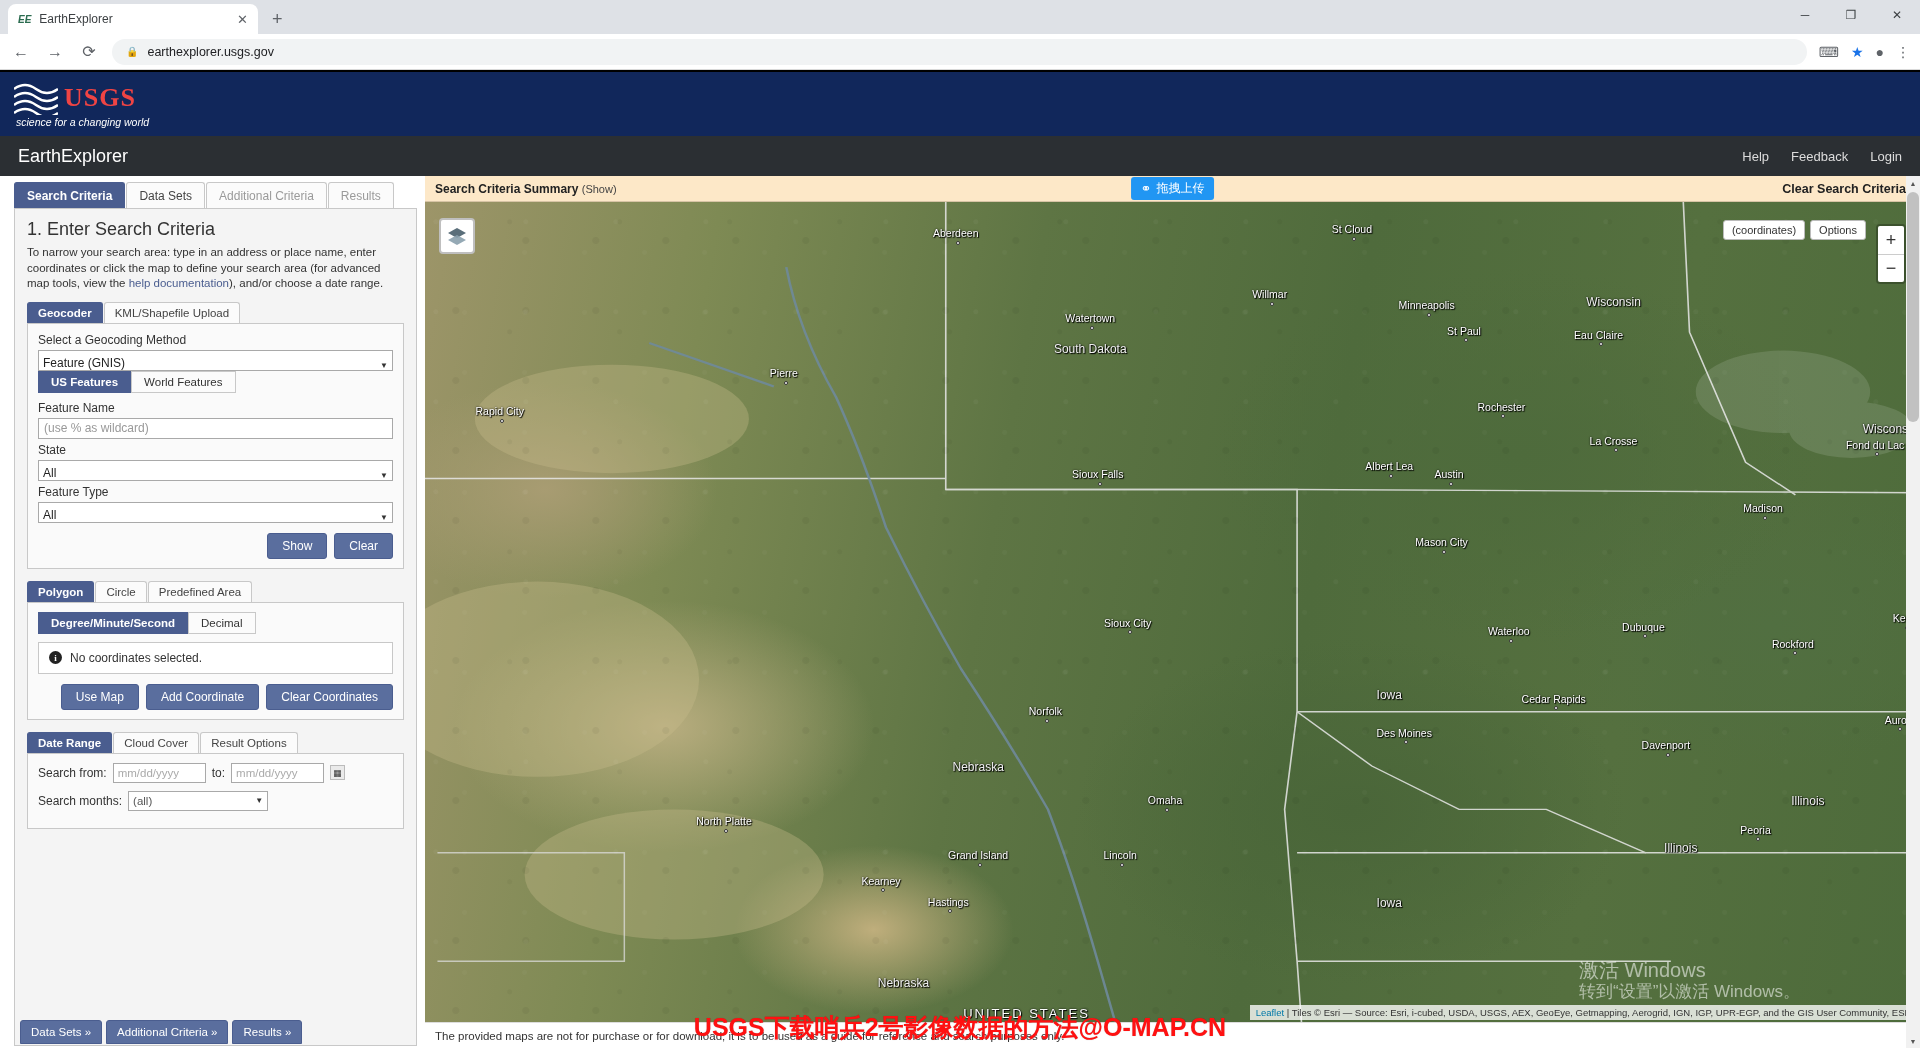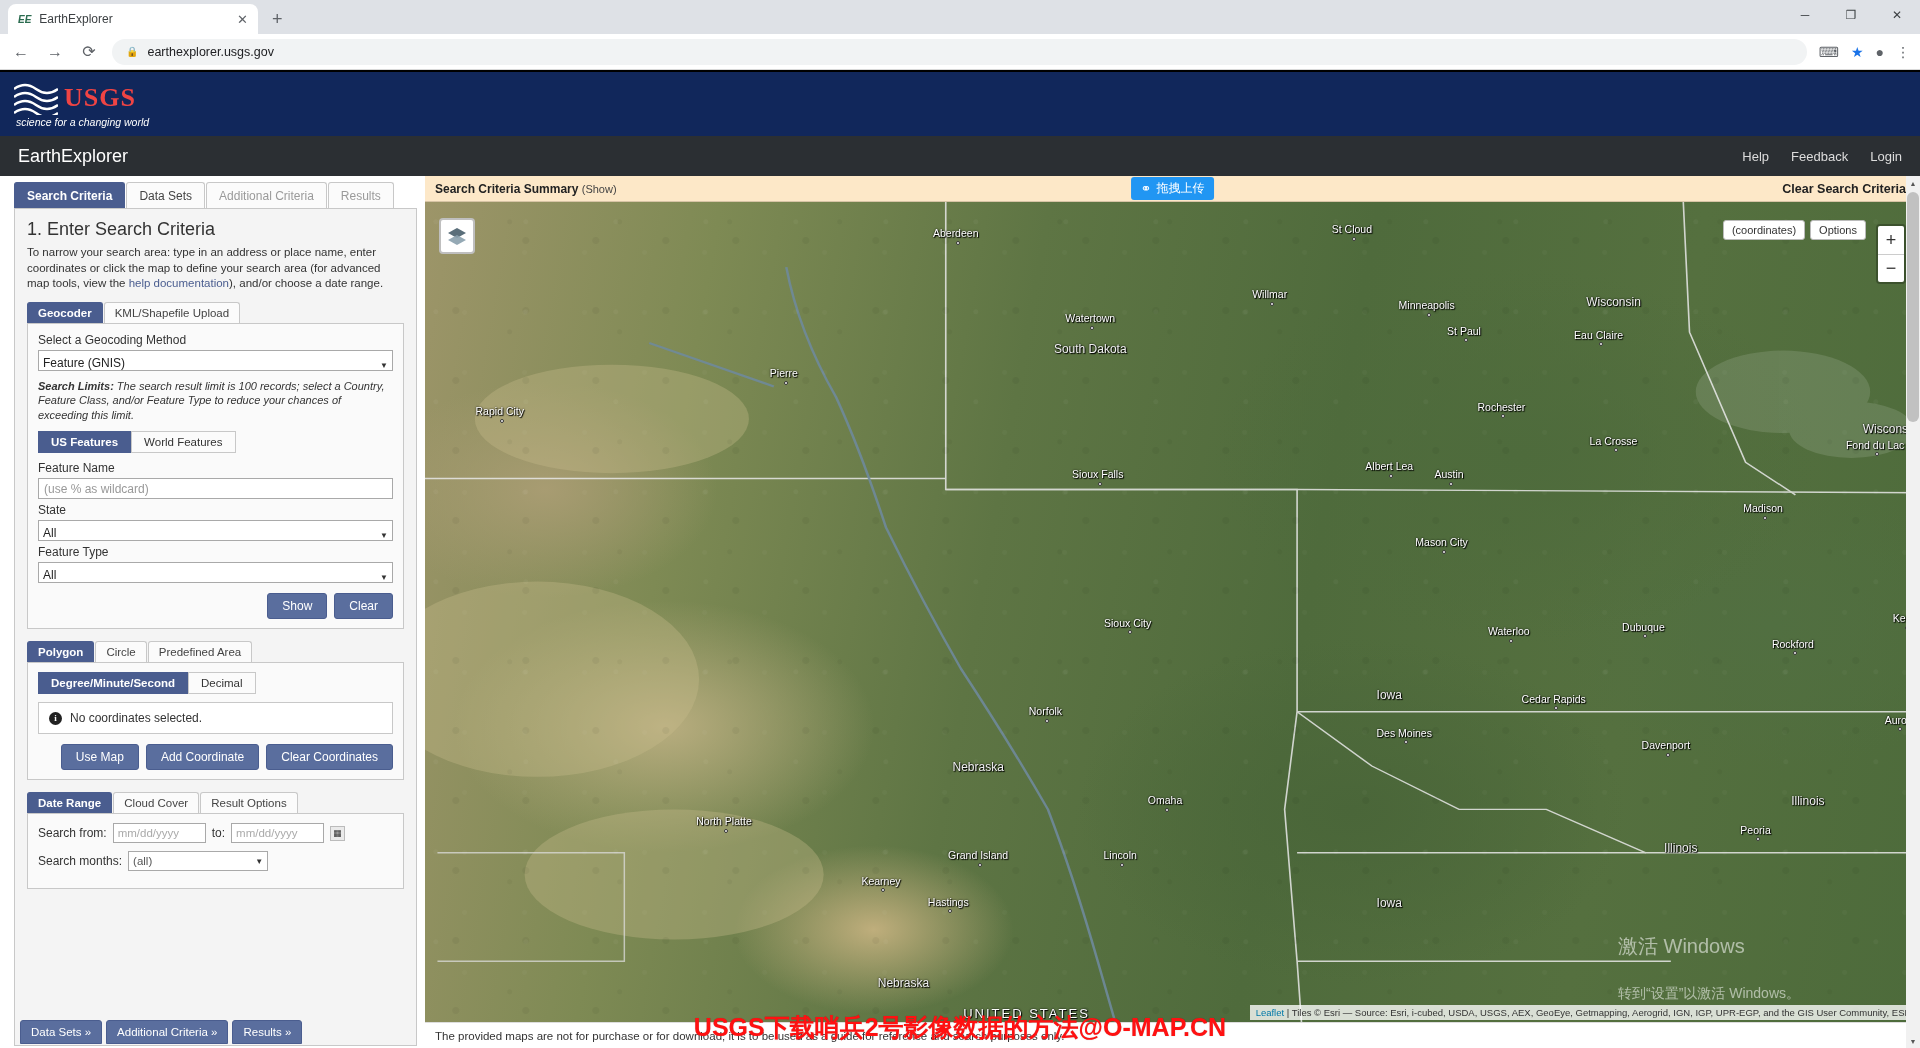--- a/index.html
+++ b/index.html
@@ -215,21 +215,21 @@
   .disclaimer {
     position: absolute; left: 0; right: 0; bottom: 0; height: 26px; background: #fff;
     display: flex; align-items: center; padding-left: 10px; font-size: 11.5px; color: #333; z-index: 35;
     border-top: 1px solid #ddd;
   }
 
   .win-watermark {
     position: absolute; right: 120px; bottom: 46px; color: rgba(255,255,255,.55);
     font-size: 20px; text-align: left; line-height: 1.2; z-index: 28; pointer-events: none;
   }
-  .win-watermark .sub { font-size: 14px; margin-top: 27px; }
+  .win-watermark .sub { font-size: 17px; }
 
   .red-watermark {
     position: absolute; left: 50%; transform: translateX(-50%); bottom: 4px;
     color: #ff1111; font-size: 25px; font-weight: bold; white-space: nowrap; z-index: 60;
     text-shadow: 0 0 1px rgba(0,0,0,.25);
   }
 
   .scrollbar-v {
     position: absolute; right: 0; top: 0; bottom: 0; width: 14px; background: #f1f1f1; z-index: 50;
   }
@@ -318,23 +318,20 @@
           <div class="subtab">KML/Shapefile Upload</div>
         </div>
 
         <div class="card">
           <div class="fld-label">Select a Geocoding Method</div>
           <div class="sel">
             <span>Feature (GNIS)</span>
             <span class="caret">▼</span>
           </div>
 
-          <div class="hint">
-            <b>Search Limits:</b><span> The search result limit is 100 records; select a Country, Feature Class, and/or Feature Type to reduce your chances of exceeding this limit.</span>
-          </div>
 
           <div class="btn-group">
             <div class="grp-btn active">US Features</div>
             <div class="grp-btn">World Features</div>
           </div>
 
           <div class="fld-label">Feature Name</div>
           <div class="txtinput">
             <span>(use % as wildcard)</span>
           </div>

